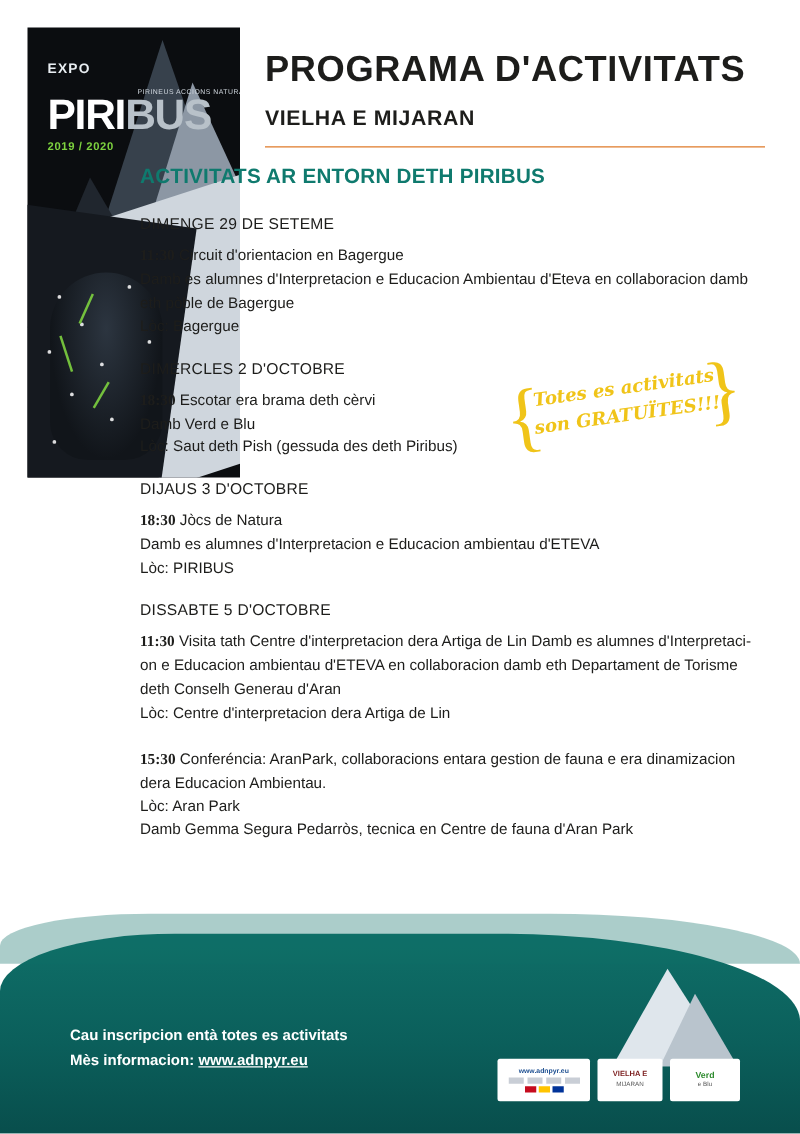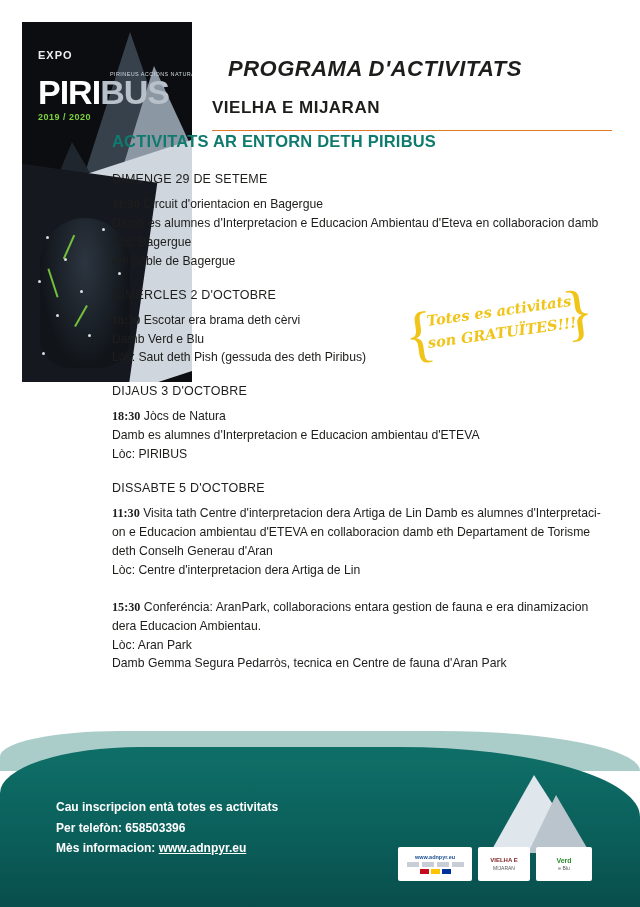--- a/index.html
+++ b/index.html
@@ -143,26 +143,25 @@
   }
 
   
   .header {
     position: absolute;
     left: 212px;
     top: 40px;
     width: 400px;
   }
   .header h1 {
-    margin: 16px;
-    font-size: 22px;
+    margin: 0;
+    font-size: 29px;
     letter-spacing: .5px;
     color: #1d1d1b;
     font-weight: bold;
-    font-style: italic;
   }
   .header h2 {
     margin: 12px 0 0 0;
     font-size: 17px;
     letter-spacing: .5px;
     color: #1d1d1b;
     font-weight: bold;
   }
   .header .rule {
     margin-top: 12px;
@@ -408,22 +407,22 @@
   <div class="program">
 
     <div class="day">
       <div class="day-title">DIMENGE 29 DE SETEME</div>
       <div class="entry">
         <p class="line">
           <span class="time">11:30</span>
           <span>Circuit d'orientacion en Bagergue</span>
         </p>
         <p class="line">Damb es alumnes d'Interpretacion e Educacion Ambientau d'Eteva en collaboracion damb</p>
+        <p class="line">eth pòble de Bagergue</p>
         <p class="line">Lòc: Bagergue</p>
-        <p class="line">eth pòble de Bagergue</p>
       </div>
     </div>
 
     <div class="day">
       <div class="day-title">DIMÈRCLES 2 D'OCTOBRE</div>
       <div class="entry">
         <p class="line">
           <span class="time">18:30</span>
           <span>Escotar era brama deth cèrvi</span>
         </p>
@@ -480,24 +479,20 @@
   <div class="footer-wave"></div>
 
   <div class="footer-mountain">
     <div class="peak"></div>
     <div class="peak2"></div>
   </div>
 
   <div class="footer-text">
     <div>Cau inscripcion entà totes es activitats</div>
     <div>
-      <span>Per telefòn:</span>
-      <span>658503396</span>
-    </div>
-    <div>
       <span>Mès informacion:</span>
       <span class="link">www.adnpyr.eu</span>
     </div>
   </div>
 
   <div class="logos">
     <div class="logo-chip chip-eu">
       <div class="t1 adn">www.adnpyr.eu</div>
       <div class="mini-rows">
           <i></i>

